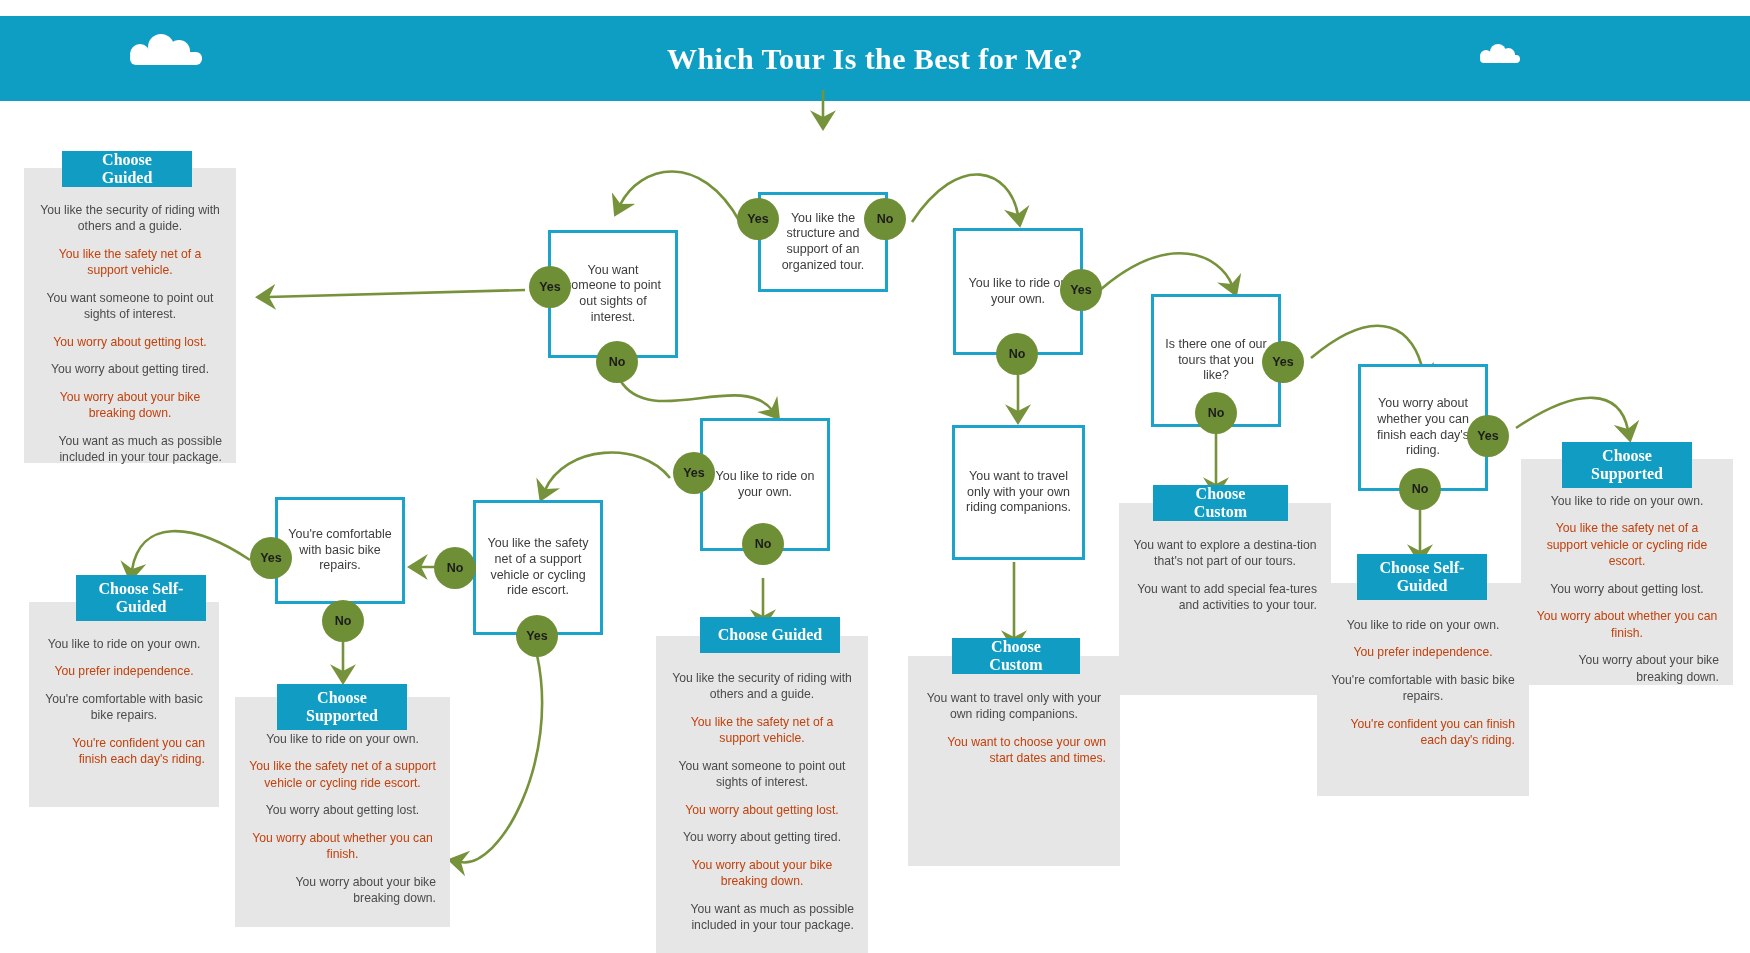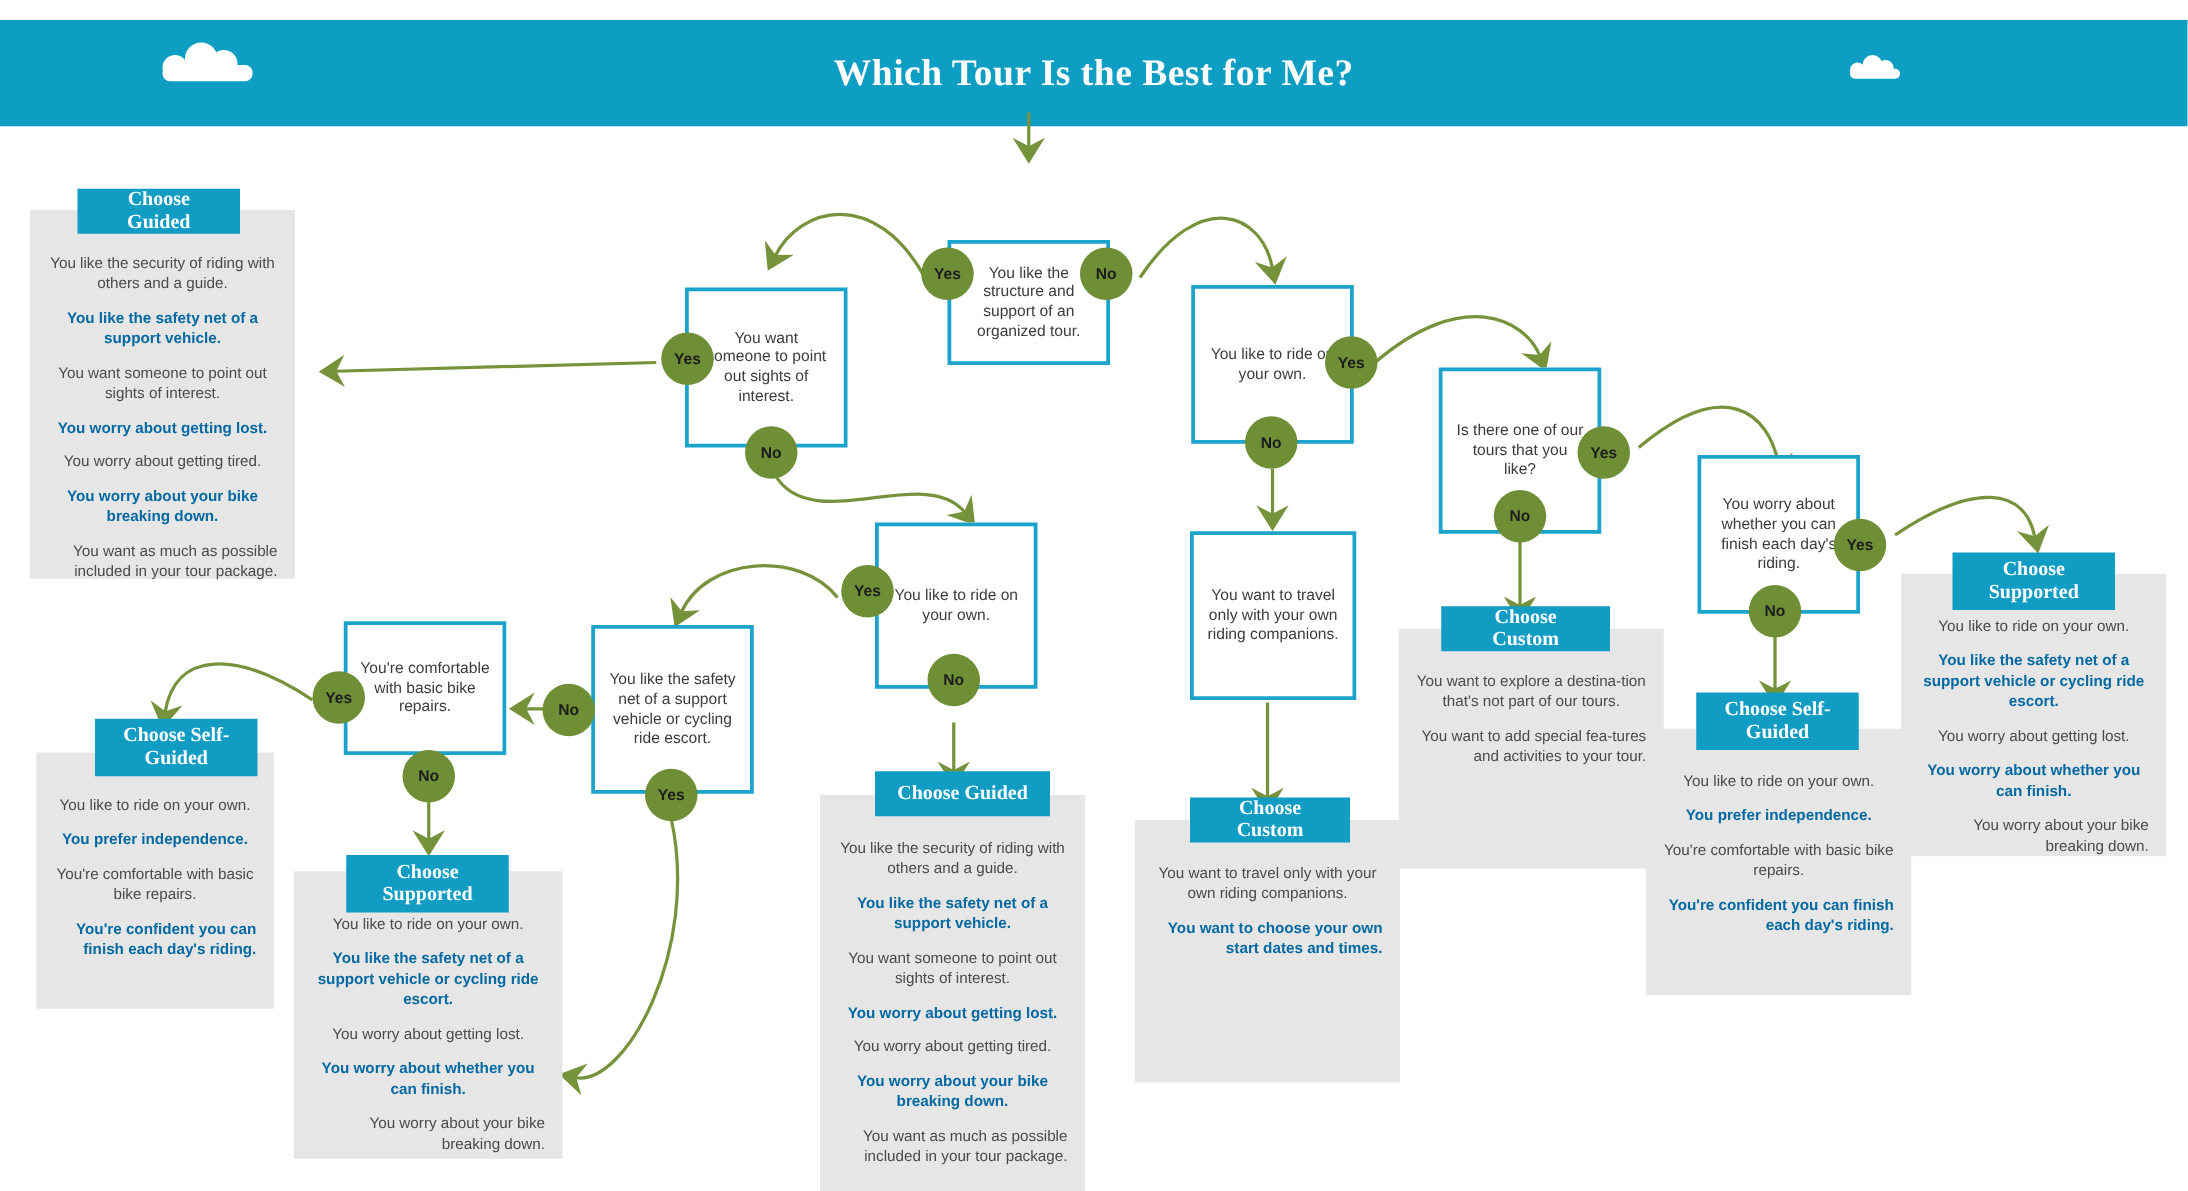--- a/index.html
+++ b/index.html
@@ -55,21 +55,21 @@
   }
   .card .label{
     position:absolute;background:#119cc4;color:#ffffff;
     font-family:"Liberation Serif", serif;font-weight:bold;
     font-size:16px;line-height:1.15;text-align:center;
     display:flex;align-items:center;justify-content:center;
     padding:7px 14px;box-sizing:border-box;z-index:3;
   }
   .card p{margin:0 0 11px 0;}
   .card p:last-child{margin-bottom:0;text-align:right;}
-  .card p.b{font-weight:bold;color:#0369a1;}
+  .card p.b{font-weight:normal;color:#c2410c;}
 </style>
 </head>
 <body>
 
 <div id="stage">
 
   <div class="header">
     <div class="cloud" style="left:128px;top:18px;width:82px;height:32px;">
       <div class="c-body" style="left:20px;top:0px;width:26px;height:26px;"></div>
       <div class="c-body" style="left:40px;top:6px;width:22px;height:22px;"></div>

